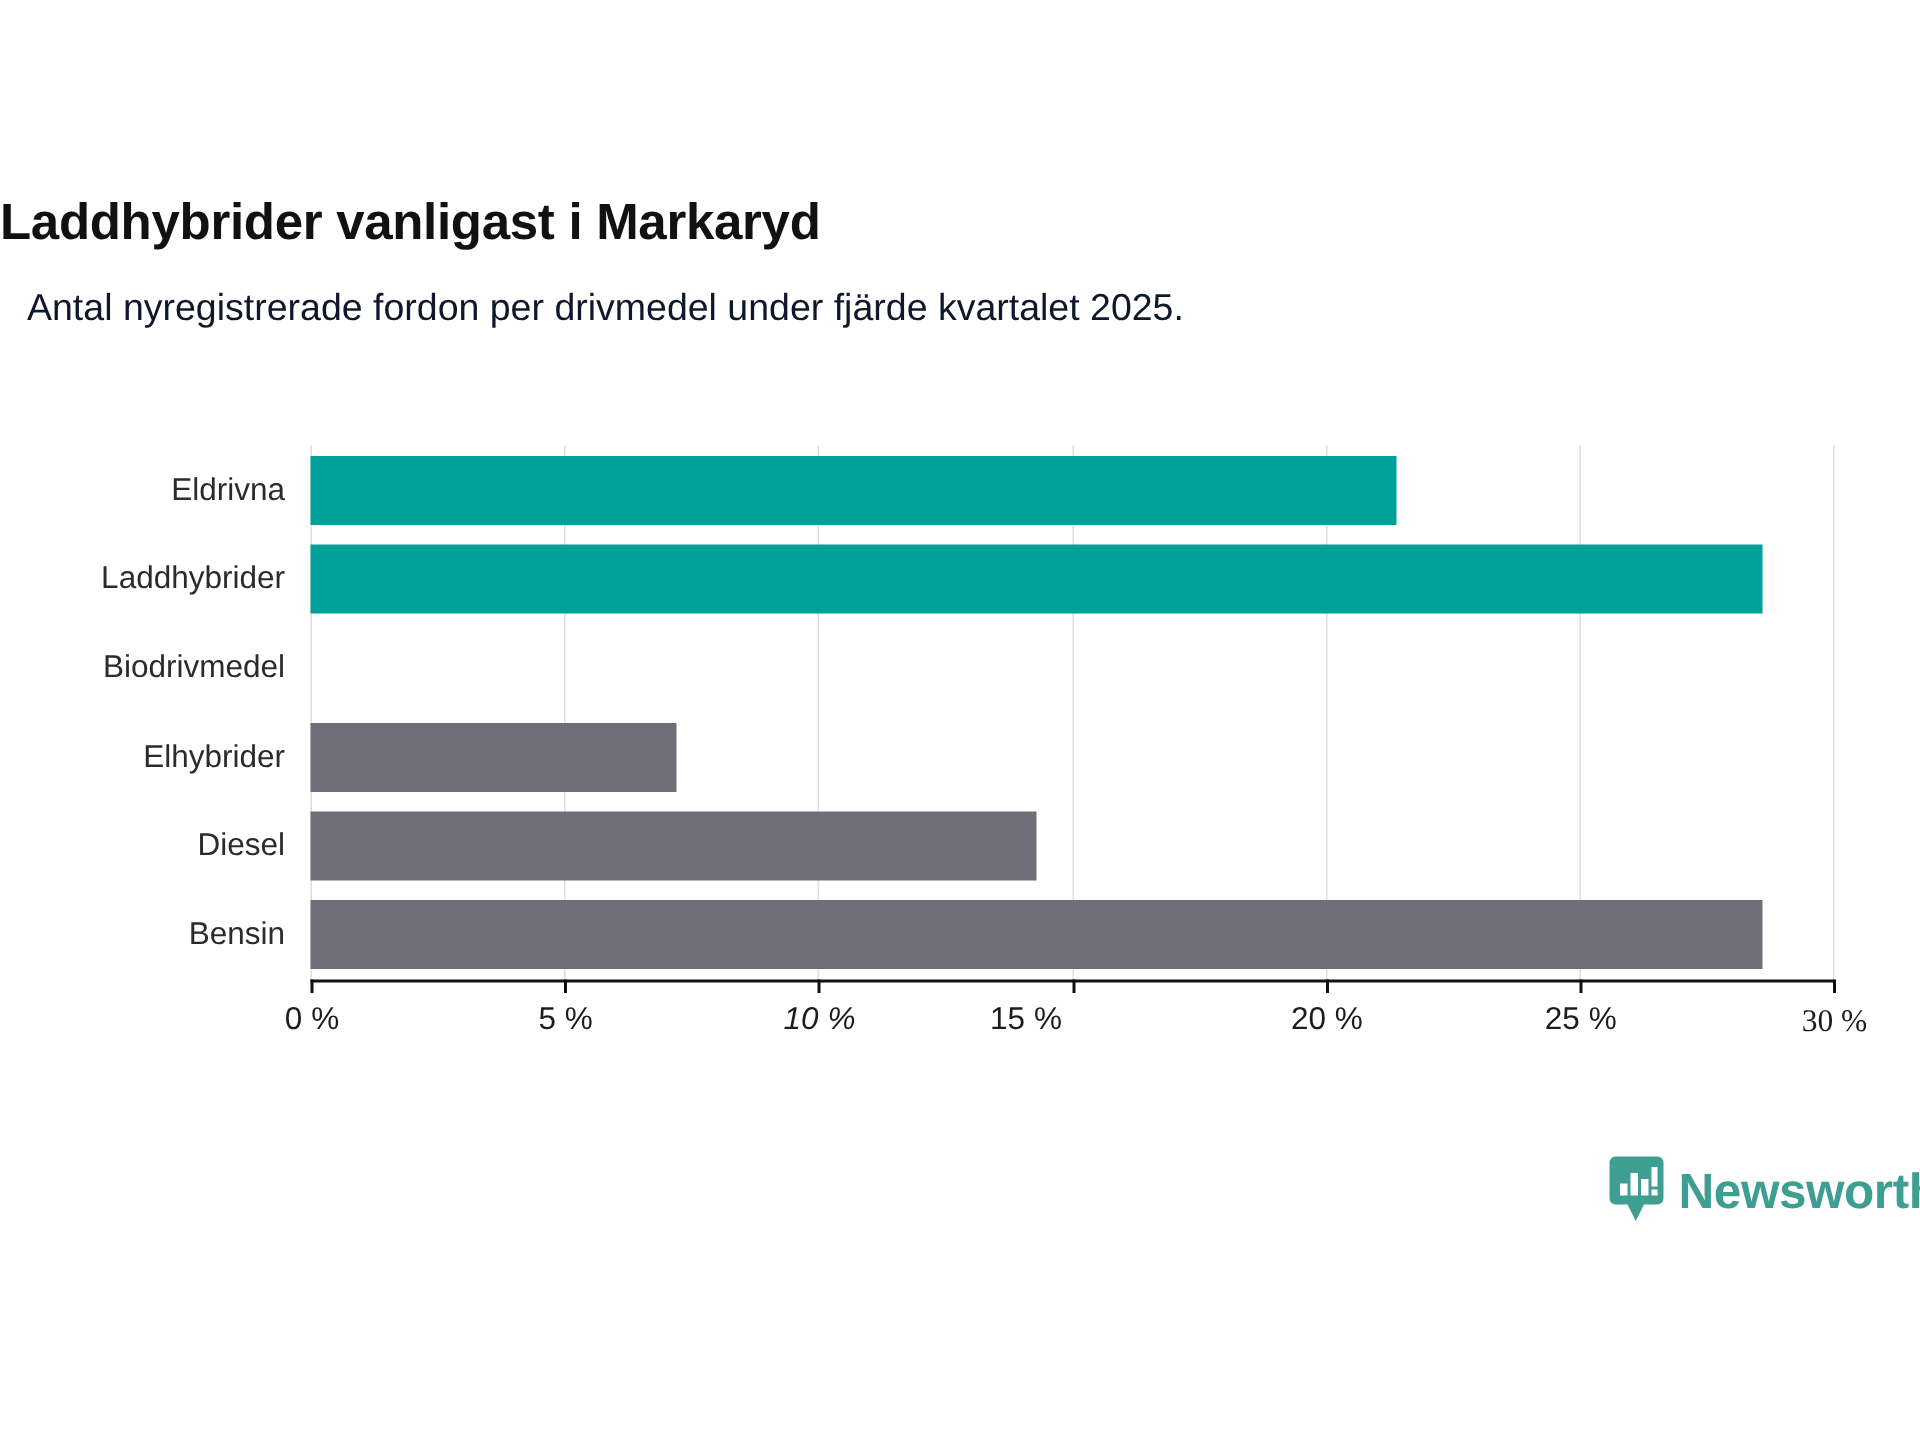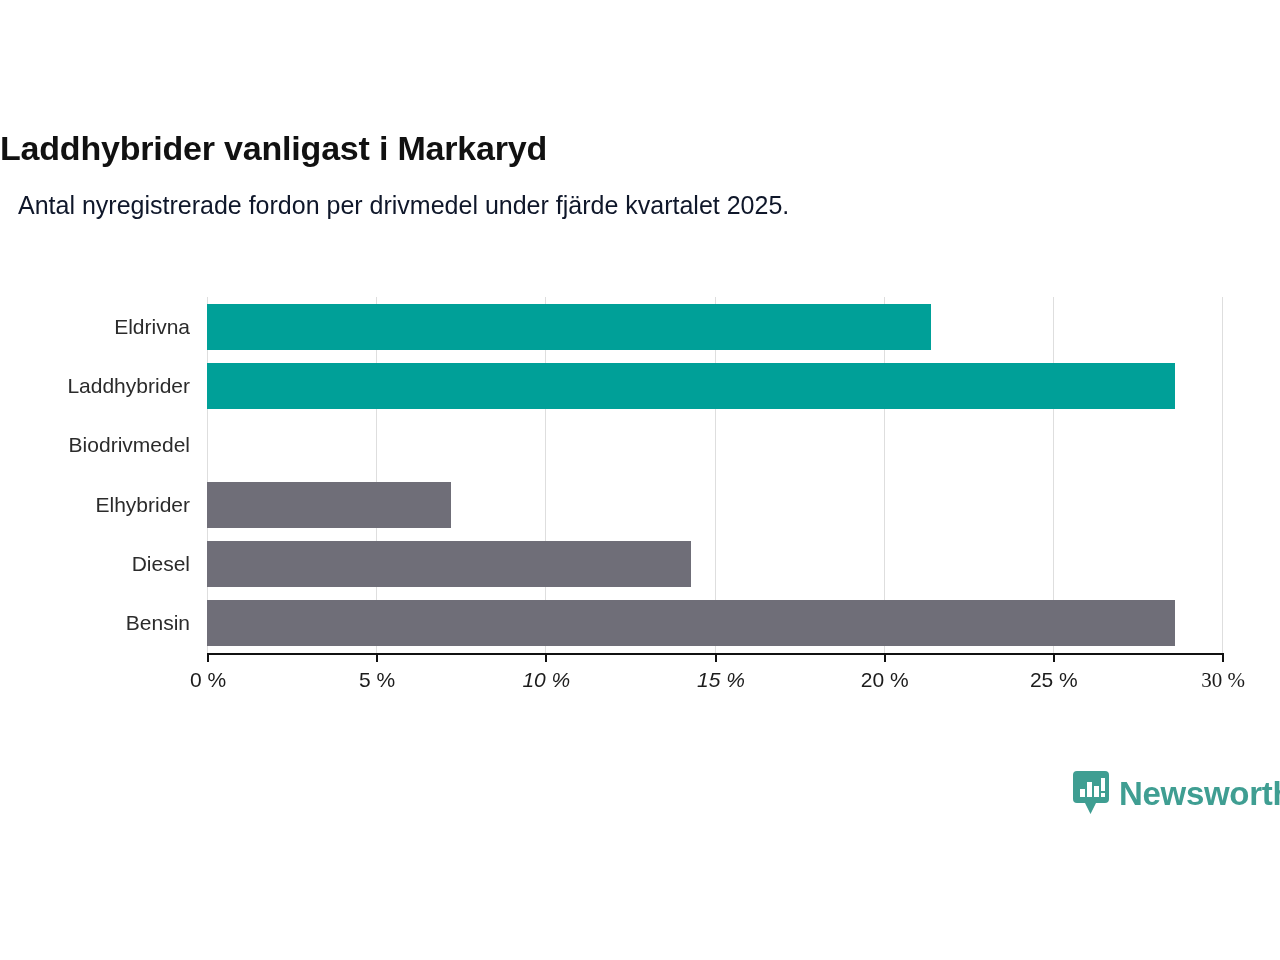--- a/index.html
+++ b/index.html
@@ -220,21 +220,21 @@
 
     <div class="axis-line"></div>
     <div class="x-ticks">
         <div class="tick" style="left: 207px;"></div>
         <div class="tick-label" style="left: 208px;">0 %</div>
         <div class="tick" style="left: 376.167px;"></div>
         <div class="tick-label" style="left: 377.167px;">5 %</div>
         <div class="tick" style="left: 545.333px;"></div>
         <div class="tick-label" style="left: 546.333px; font-style: italic;">10 %</div>
         <div class="tick" style="left: 714.5px;"></div>
-        <div class="tick-label" style="left: 721px; font-style: italic;">15 %</div>
+        <div class="tick-label" style="left: 684px;">15 %</div>
         <div class="tick" style="left: 883.667px;"></div>
         <div class="tick-label" style="left: 884.667px;">20 %</div>
         <div class="tick" style="left: 1052.83px;"></div>
         <div class="tick-label" style="left: 1053.83px;">25 %</div>
         <div class="tick" style="left: 1222px;"></div>
         <div class="tick-label" style="left: 1223px; font-family: Liberation Serif, serif;">30 %</div>
       </div>
   </div>
 
   <div class="logo">

